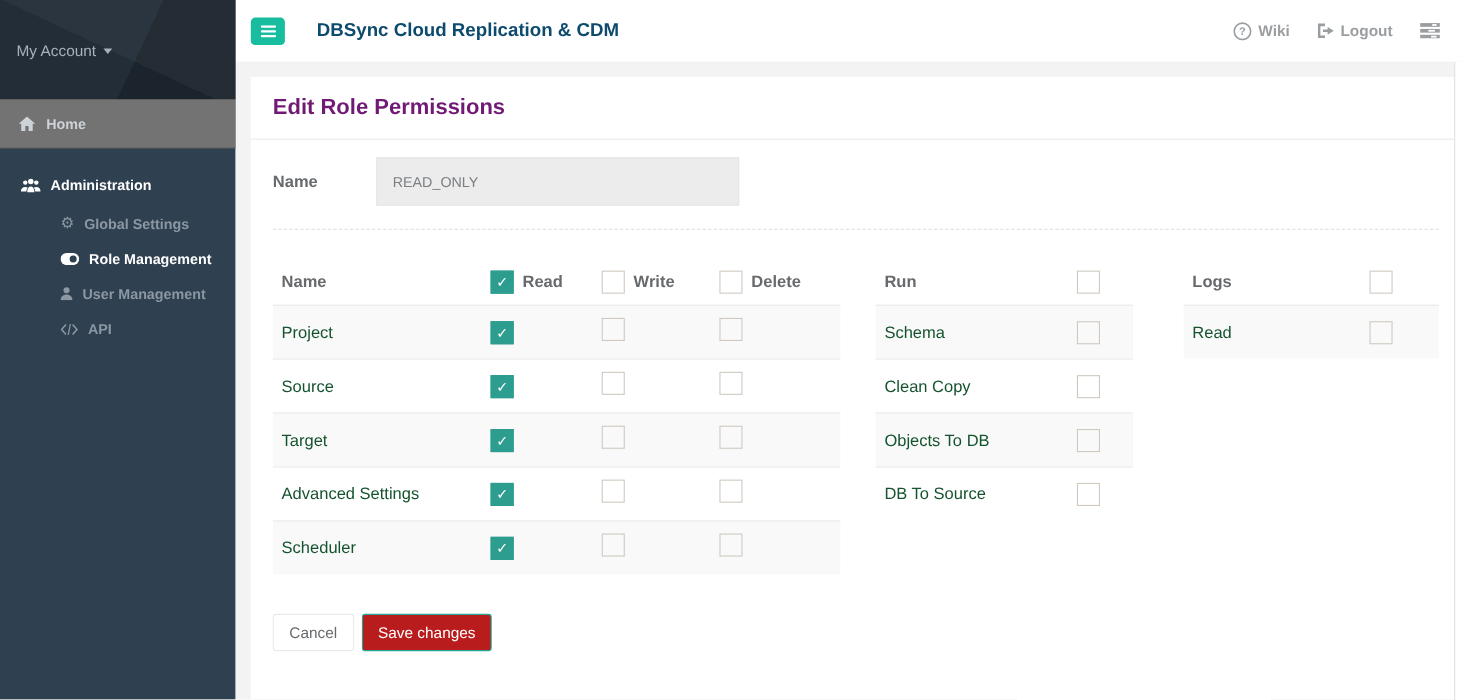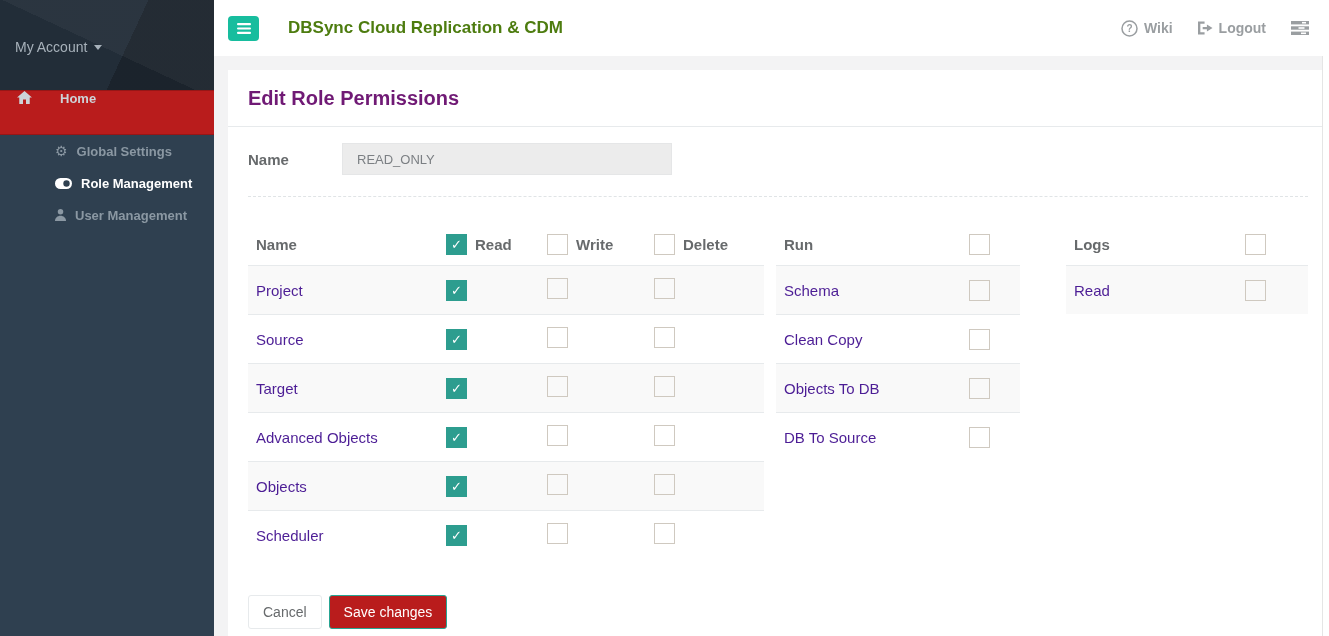--- a/index.html
+++ b/index.html
@@ -15,23 +15,23 @@
   .profile {
     height:90px; background-color:#222d38;
     background-image:
       linear-gradient(205deg, rgba(255,255,255,0.04) 0 52%, transparent 52%),
       linear-gradient(115deg, transparent 0 58%, rgba(0,0,0,0.22) 58%);
     padding:38px 0 0 15px;
   }
   .account { color:#a7b1ba; font-size:14px; display:inline-flex; align-items:center; gap:7px; cursor:pointer; }
   .caret { width:0; height:0; border-left:4px solid transparent; border-right:4px solid transparent; border-top:5px solid #a7b1ba; display:inline-block; }
   .nav-home {
-    height:45px; background:#b91c1c;
+    height:45px; background:#737373;
     border-top:1px solid rgba(0,0,0,0.18); border-bottom:1px solid rgba(0,0,0,0.18);
-    display:flex; align-items:flex-start; padding-left:17px; gap:28px;
+    display:flex; align-items:center; padding-left:17px; gap:10px;
     color:#cdd3d8; font-size:13px; font-weight:bold; cursor:pointer;
   }
   .nav-admin {
     margin-top:14px; height:38px; display:flex; align-items:center; gap:9px;
     padding-left:19px; color:#ffffff; font-size:13px; font-weight:bold; cursor:pointer;
   }
   .sub-item {
     height:32px; display:flex; align-items:center; gap:9px; padding-left:55px;
     color:#8b98a3; font-size:13px; font-weight:bold; cursor:pointer;
   }
@@ -39,54 +39,54 @@
   .icon { display:inline-flex; align-items:center; justify-content:center; }
   .gear-glyph { font-size:14px; line-height:1; font-family:"DejaVu Sans",sans-serif; }
 
   
   #main { flex:1; display:flex; flex-direction:column; background:#f3f3f4; min-width:0; }
   .topbar { height:56px; background:#ffffff; display:flex; align-items:center; padding:0 20px 0 14px; flex:0 0 56px; }
   .hamburger {
     width:31px; height:25px; background:#17bd9e; border:none; border-radius:4px;
     display:flex; align-items:center; justify-content:center; cursor:pointer; padding:0;
   }
-  .page-title { margin-left:29px; font-size:17px; font-weight:bold; color:#4d7c0f; }
+  .page-title { margin-left:29px; font-size:17px; font-weight:bold; color:#0c4a6e; }
   .topbar-right { margin-left:auto; display:flex; align-items:center; gap:25px; color:#9a9ea1; }
   .top-link { display:inline-flex; align-items:center; gap:6px; font-size:14px; font-weight:bold; color:#9a9ea1; cursor:pointer; }
 
   
   .page { flex:1; padding:14px 7px 0 14px; min-height:0; }
   .panel { background:#ffffff; height:100%; }
   .panel-heading {
     padding:17px 20px 16px 20px; border-bottom:1px solid #e7eaec;
     font-size:20px; font-weight:bold; color:#701a75;
   }
   .panel-body { padding:16px 14px 0 20px; }
 
   .name-row { display:flex; align-items:center; }
   .name-label { width:94px; font-size:15px; font-weight:bold; color:#676a6c; }
   .name-input {
-    width:330px; height:32px; background:#ececec; border:1px solid #e5e6e7;
+    width:330px; height:44px; background:#ececec; border:1px solid #e5e6e7;
     padding:0 14px; font-size:13px; color:#7b7f83; font-family:inherit;
   }
   .hr-dashed { border:none; border-top:1px dashed #e0e4e6; margin:21px 0 0 0; }
 
   .tables { display:flex; margin-top:26px; align-items:flex-start; }
   .t-main { width:516px; }
-  .t-run  { width:244px; margin-left:12px; }
+  .t-run  { width:244px; margin-left:32px; }
   .t-logs { width:242px; margin-left:46px; }
 
   .thead { display:grid; grid-template-columns:198px 101px 107px 110px; align-items:center; height:42px; }
   .hname { padding-left:8px; font-size:15px; font-weight:bold; color:#676a6c; }
   .hcell { display:flex; align-items:center; gap:8px; }
   .hlabel { font-size:15px; font-weight:bold; color:#676a6c; }
 
   .trow { display:grid; grid-template-columns:198px 101px 107px 110px; align-items:center; height:49px; border-top:1px solid #e7eaec; }
   .tbody .trow:nth-child(odd) { background:#f9f9f9; }
-  .rname { padding-left:8px; font-size:15px; color:#4c1d95; }
+  .rname { padding-left:8px; font-size:15px; color:#14532d; }
 
   .thead2 { display:grid; grid-template-columns:1fr 21px; align-items:center; height:42px; padding-right:30px; }
   .trow2  { display:grid; grid-template-columns:1fr 21px; align-items:center; height:49px; border-top:1px solid #e7eaec; padding-right:30px; }
   .t-logs .thead2, .t-logs .trow2 { padding-right:42px; }
   .tbody2 .trow2:nth-child(odd) { background:#f9f9f9; }
 
   .cb {
     width:21px; height:21px; border:1px solid #cfc9c0; background:transparent;
     display:inline-flex; align-items:center; justify-content:center; cursor:pointer; flex:0 0 21px;
   }
@@ -113,20 +113,33 @@
 
   <div class="nav-home">
     <span class="icon">
       <svg width="15" height="14" viewBox="0 0 16 15" fill="currentColor">
           <path d="M8 0 L16 7 h-2.4 v7 h-4 V9.2 H6.4 V14 h-4 V7 H0 Z"></path>
         </svg>
     </span>
     <span>Home</span>
   </div>
 
+  <div class="nav-admin">
+    <span class="icon">
+      <svg width="18" height="13" viewBox="0 0 18 13" fill="currentColor">
+        <circle cx="4" cy="4" r="2"></circle>
+          <circle cx="14" cy="4" r="2"></circle>
+          <circle cx="9" cy="3" r="2.5"></circle>
+        <path d="M0 12c0-2.4 1.7-4 4-4 .9 0 1.7.3 2.3.7C5.5 9.6 5 10.8 5 12Z"></path>
+        <path d="M18 12c0-2.4-1.7-4-4-4-.9 0-1.7.3-2.3.7.8.9 1.3 2.1 1.3 3.3Z"></path>
+        <path d="M5.8 12c0-2.7 1.5-4.5 3.2-4.5s3.2 1.8 3.2 4.5v1H5.8Z"></path>
+      </svg>
+    </span>
+    <span>Administration</span>
+  </div>
 
   <div class="sub-item">
     <span class="icon gear-glyph">⚙</span>
     <span>Global Settings</span>
   </div>
   <div class="sub-item on">
     <span class="icon">
       <svg width="17" height="11" viewBox="0 0 17 11">
           <rect width="17" height="11" rx="5.5" fill="currentColor"></rect>
           <circle cx="11.5" cy="5.5" r="3.2" fill="#2f4050"></circle>
@@ -135,20 +148,30 @@
     <span>Role Management</span>
   </div>
   <div class="sub-item">
     <span class="icon">
       <svg width="11" height="12" viewBox="0 0 12 13" fill="currentColor">
           <circle cx="6" cy="3" r="3"></circle>
           <path d="M0 13c0-3.3 2.7-5.6 6-5.6s6 2.3 6 5.6Z"></path>
         </svg>
     </span>
     <span>User Management</span>
+  </div>
+  <div class="sub-item">
+    <span class="icon">
+      <svg width="16" height="11" viewBox="0 0 16 11" fill="none" stroke="currentColor" stroke-width="1.4">
+          <path d="M5 1 1 5.5 5 10"></path>
+          <path d="M11 1 15 5.5 11 10"></path>
+          <path d="M9 .5 7 10.5" stroke-width="1.1"></path>
+        </svg>
+    </span>
+    <span>API</span>
   </div>
 </aside>
 
 <div id="main">
   <header class="topbar">
     <button class="hamburger">
       <svg width="14" height="11" viewBox="0 0 14 11">
           <rect width="14" height="2.2" y="0" rx="1" fill="#fff"></rect>
           <rect width="14" height="2.2" y="4.4" rx="1" fill="#fff"></rect>
           <rect width="14" height="2.2" y="8.8" rx="1" fill="#fff"></rect>
@@ -230,27 +253,21 @@
                 <div><span class="cb"></span></div>
                 <div><span class="cb"></span></div>
               </div>
               <div class="trow">
                 <div class="rname">Target</div>
                 <div><span class="cb on"></span></div>
                 <div><span class="cb"></span></div>
                 <div><span class="cb"></span></div>
               </div>
               <div class="trow">
-                <div class="rname">Advanced Objects</div>
-                <div><span class="cb on"></span></div>
-                <div><span class="cb"></span></div>
-                <div><span class="cb"></span></div>
-              </div>
-              <div class="trow">
-                <div class="rname">Objects</div>
+                <div class="rname">Advanced Settings</div>
                 <div><span class="cb on"></span></div>
                 <div><span class="cb"></span></div>
                 <div><span class="cb"></span></div>
               </div>
               <div class="trow">
                 <div class="rname">Scheduler</div>
                 <div><span class="cb on"></span></div>
                 <div><span class="cb"></span></div>
                 <div><span class="cb"></span></div>
               </div>

